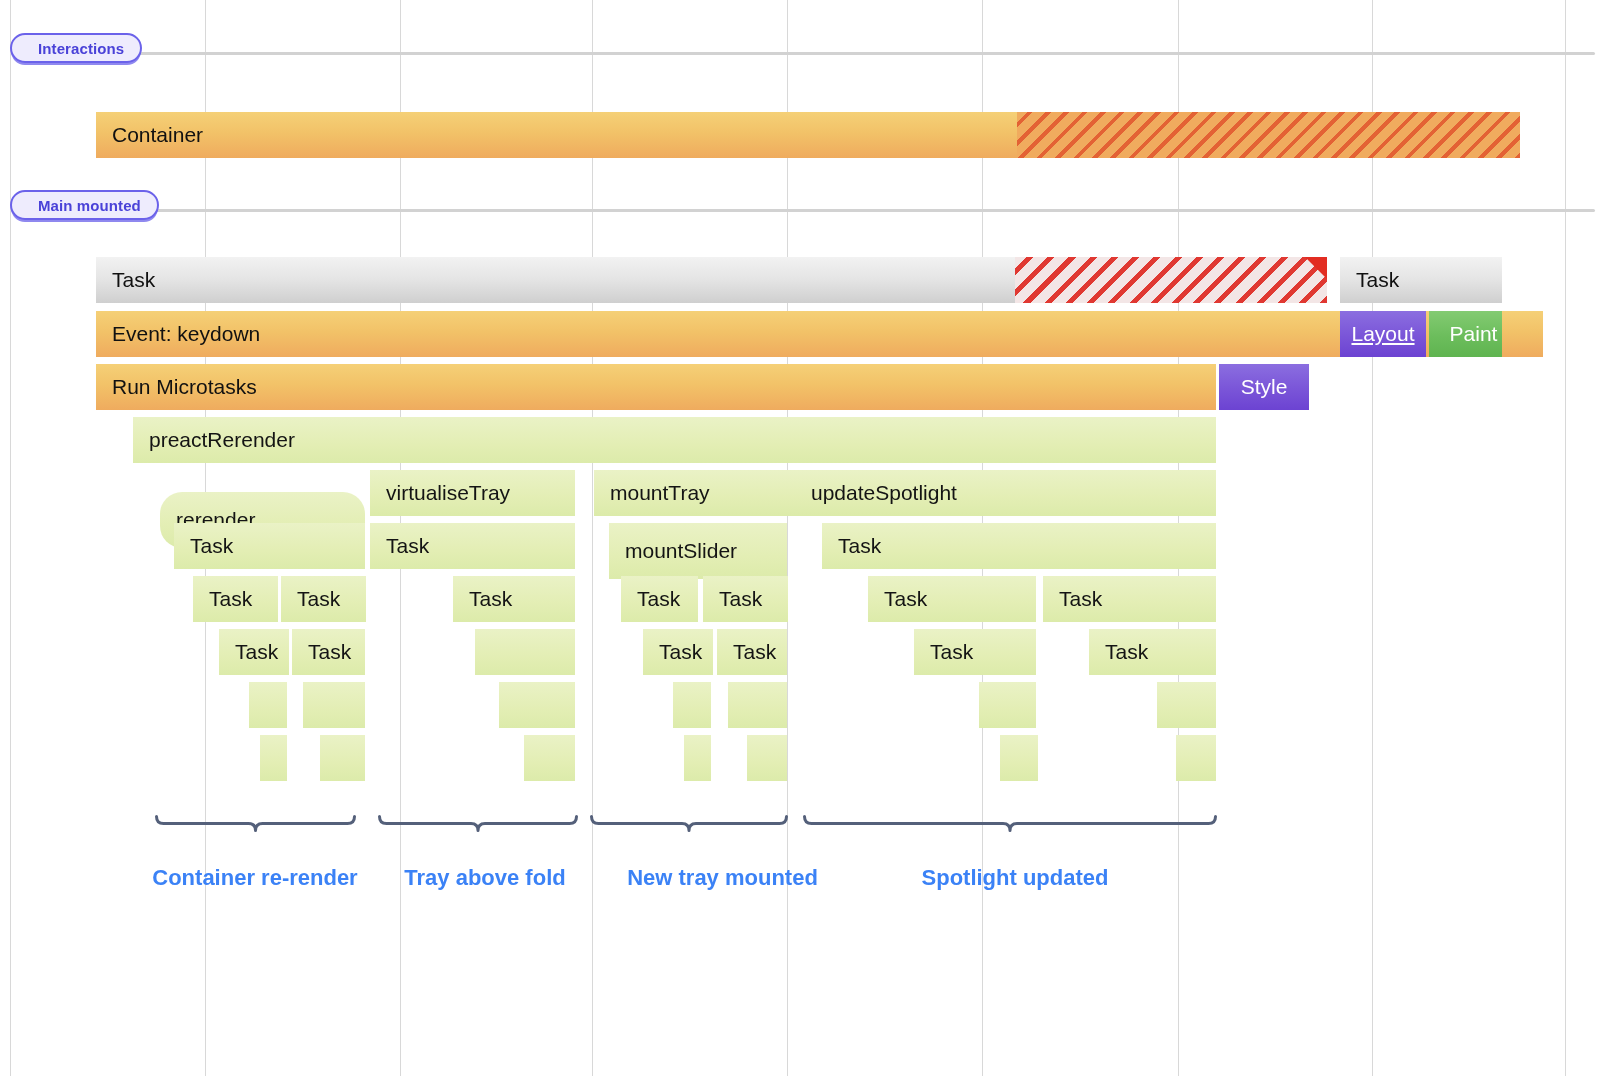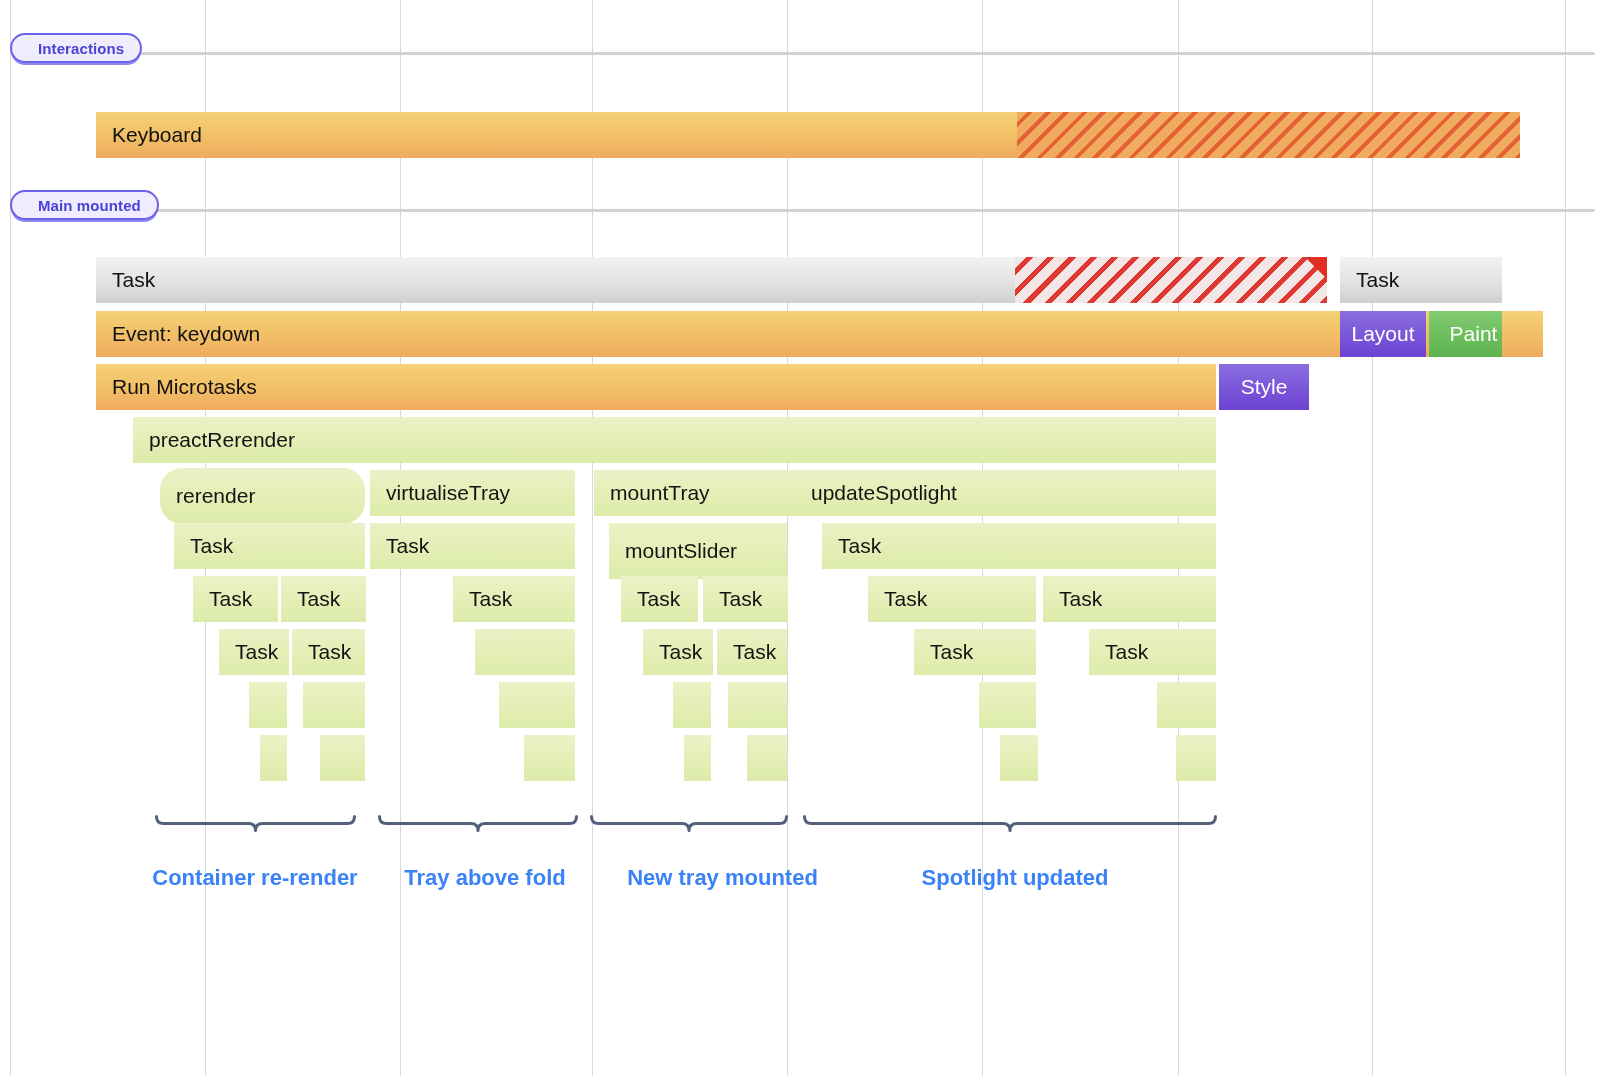--- a/index.html
+++ b/index.html
@@ -147,33 +147,33 @@
       <div class="gridline" style="left: 1372px; height: 1076px;"></div>
       <div class="gridline" style="left: 1565px; height: 1076px;"></div>
     </div>
   <div id="tracks-layer">
       <div class="track-rule" style="left: 140px; top: 52px; width: 1455px;"></div>
       <div class="track-pill" style="left: 10px; top: 33px;">Interactions</div>
       <div class="track-rule" style="left: 140px; top: 209px; width: 1455px;"></div>
       <div class="track-pill" style="left: 10px; top: 190px;">Main mounted</div>
     </div>
   <div id="bars-layer">
-      <div class="bar orange" style="left: 96px; top: 112px; width: 1424px; height: 46px;">Keyboard</div>
+      <div class="bar orange" style="left: 96px; top: 112px; width: 1424px; height: 46px;">Container</div>
       <div class="hatch orange-hatch" style="left: 1017px; top: 112px; width: 503px; height: 46px;"></div>
       <div class="bar grey" style="left: 96px; top: 257px; width: 1231px; height: 46px;">Task</div>
       <div class="hatch red-hatch" style="left: 1015px; top: 257px; width: 312px; height: 46px;"></div>
       <div class="corner-flag" style="left: 1305px; top: 257px;"></div>
       <div class="bar grey" style="left: 1340px; top: 257px; width: 162px; height: 46px;">Task</div>
       <div class="bar orange" style="left: 96px; top: 311px; width: 1447px; height: 46px;">Event: keydown</div>
-      <div class="bar purple" style="left: 1340px; top: 311px; width: 86px; height: 46px;">Layout</div>
+      <div class="bar purple" style="left: 1340px; top: 311px; width: 86px; height: 46px; text-decoration: underline;">Layout</div>
       <div class="bar green-solid" style="left: 1429px; top: 311px; width: 73px; height: 46px;">Paint</div>
       <div class="bar orange" style="left: 96px; top: 364px; width: 1120px; height: 46px;">Run Microtasks</div>
       <div class="bar purple" style="left: 1219px; top: 364px; width: 90px; height: 46px;">Style</div>
       <div class="bar green" style="left: 133px; top: 417px; width: 1083px; height: 46px;">preactRerender</div>
-      <div class="bar green" style="left: 160px; top: 468px; width: 205px; height: 56px; border-radius: 22px;">rerender</div>
+      <div class="bar green" style="left: 160px; top: 492px; width: 205px; height: 56px; border-radius: 22px;">rerender</div>
       <div class="bar green" style="left: 370px; top: 470px; width: 205px; height: 46px;">virtualiseTray</div>
       <div class="bar green" style="left: 582px; top: 470px; width: 205px; height: 46px; margin-left: 12px;">mountTray</div>
       <div class="bar green" style="left: 795px; top: 470px; width: 421px; height: 46px;">updateSpotlight</div>
       <div class="bar green" style="left: 174px; top: 523px; width: 191px; height: 46px;">Task</div>
       <div class="bar green" style="left: 370px; top: 523px; width: 205px; height: 46px;">Task</div>
       <div class="bar green" style="left: 609px; top: 523px; width: 178px; height: 56px;">mountSlider</div>
       <div class="bar green" style="left: 822px; top: 523px; width: 394px; height: 46px;">Task</div>
       <div class="bar green" style="left: 193px; top: 576px; width: 85px; height: 46px;">Task</div>
       <div class="bar green" style="left: 281px; top: 576px; width: 85px; height: 46px;">Task</div>
       <div class="bar green" style="left: 453px; top: 576px; width: 122px; height: 46px;">Task</div>

